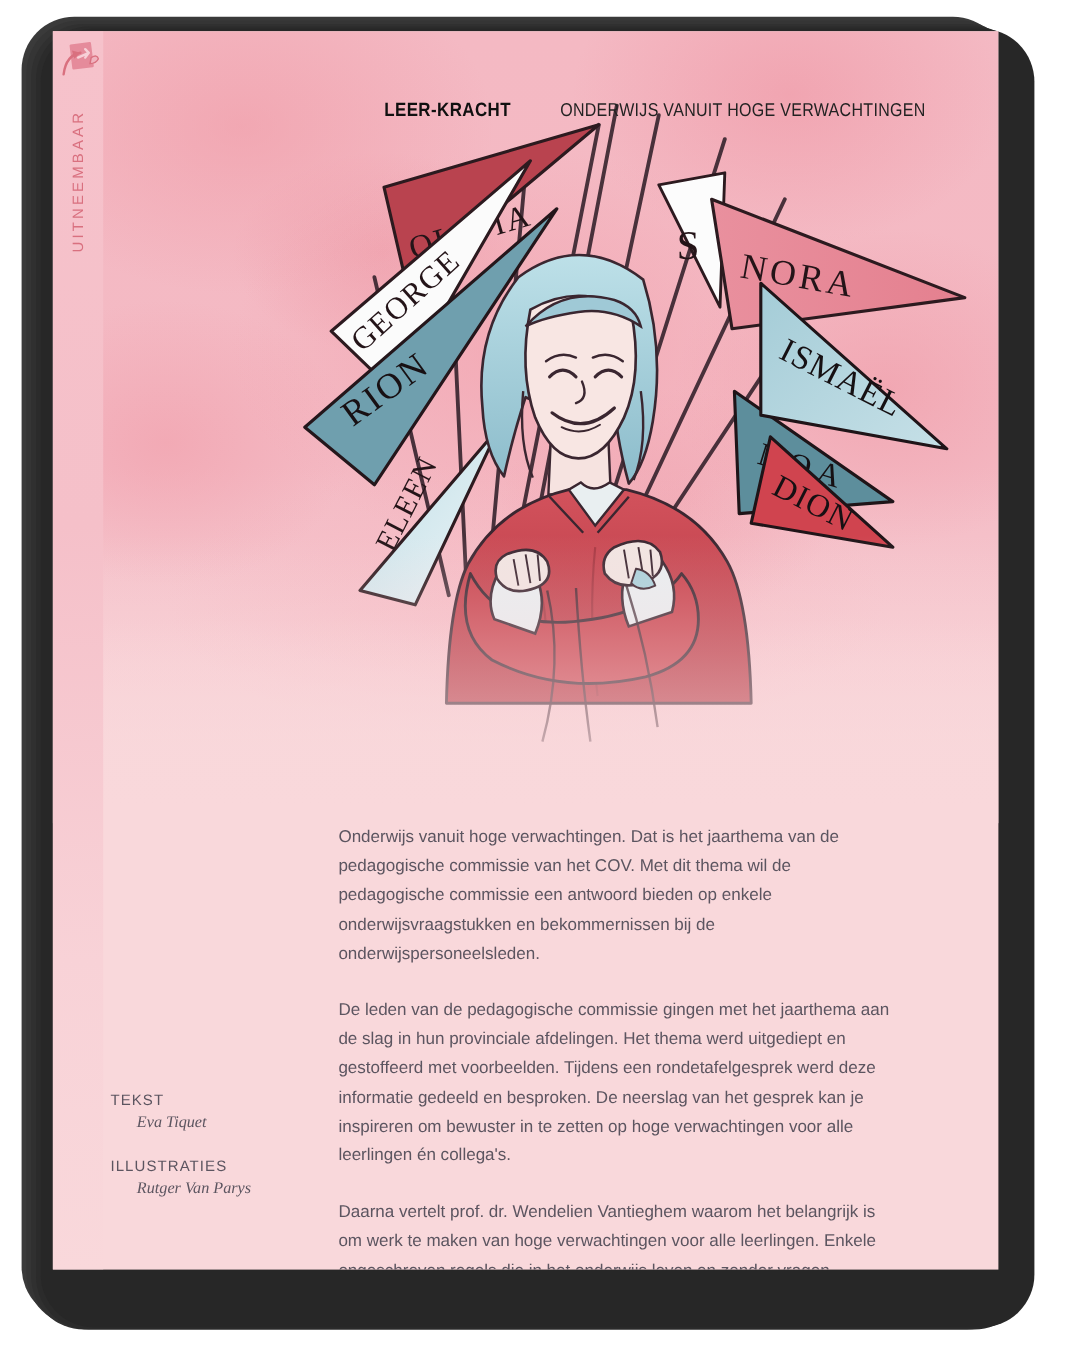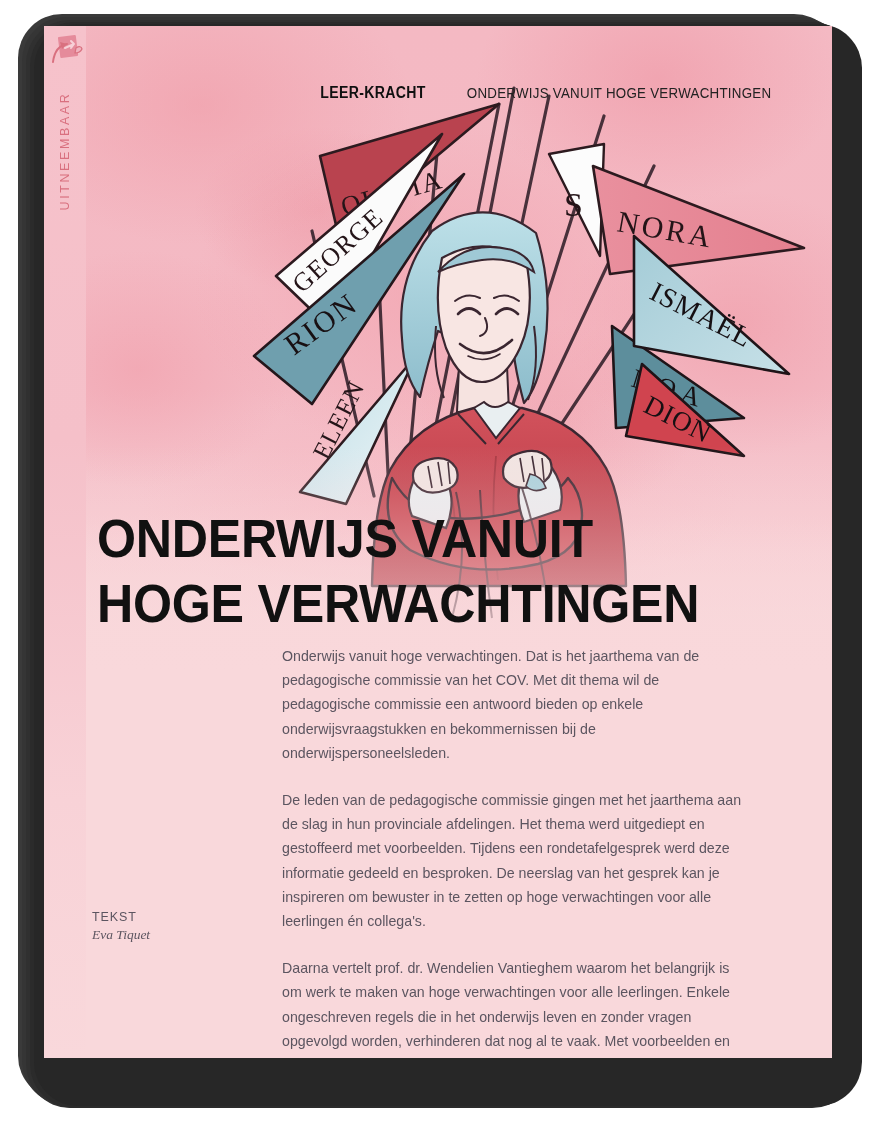--- a/index.html
+++ b/index.html
@@ -123,21 +123,21 @@
     font-weight: 700;
     font-size: 54px;
     line-height: 65px;
     letter-spacing: -0.3px;
   }
   #headline div { transform: scaleX(.93); transform-origin: left center; white-space: nowrap; }
 
   
   #body-copy {
     position: absolute;
-    left: 238px; top: 618px;
+    left: 238px; top: 660px;
     width: 466px;
     z-index: 8;
   }
   #body-copy p {
     font-family: "Liberation Sans", sans-serif;
     font-size: 14.2px;
     line-height: 24.2px;
     color: #5c5560;
     margin-bottom: 23px;
   }
@@ -155,20 +155,21 @@
     font-size: 12.5px;
     letter-spacing: .9px;
     color: #5c5560;
     margin-bottom: 3px;
   }
   #credits .c-name {
     font-family: "Liberation Serif", serif;
     font-style: italic;
     font-size: 13.5px;
     color: #5c5560;
+    margin-left: 22px;
   }
   #credits .c-group { margin-bottom: 22px; }
   #credits .c-group:last-child { margin-bottom: 0; }
 </style>
 </head>
 <body>
 
 <div id="stage">
 
   <div class="bezel bezel-0"></div>
@@ -343,33 +344,33 @@
         <path d="M27,16 q5,-3 6,1 q-2,4 -7,4 Z" fill="#f0b3bf" stroke="#d9707f" stroke-width="1.2"></path>
       </svg>
       <div id="tab-label">UITNEEMBAAR</div>
     </div>
 
     <div id="runhead">
       <span class="kicker">LEER-KRACHT</span>
       <span class="sub">ONDERWIJS VANUIT HOGE VERWACHTINGEN</span>
     </div>
 
-    <div id="headline">
-      <div>ONDERWIJS VANUIT</div>
-      <div>HOGE VERWACHTINGEN</div>
-    </div>
 
     <div id="body-copy">
       <p>Onderwijs vanuit hoge verwachtingen. Dat is het jaarthema van de pedagogische commissie van het COV. Met dit thema wil de pedagogische commissie een antwoord bieden op enkele onderwijsvraagstukken en bekommernissen bij de onderwijspersoneelsleden.</p>
       <p>De leden van de pedagogische commissie gingen met het jaarthema aan de slag in hun provinciale afdelingen. Het thema werd uitgediept en gestoffeerd met voorbeelden. Tijdens een rondetafelgesprek werd deze informatie gedeeld en besproken. De neerslag van het gesprek kan je inspireren om bewuster in te zetten op hoge verwachtingen voor alle leerlingen én collega's.</p>
       <p>Daarna vertelt prof. dr. Wendelien Vantieghem waarom het belangrijk is om werk te maken van hoge verwachtingen voor alle leerlingen. Enkele ongeschreven regels die in het onderwijs leven en zonder vragen opgevolgd worden, verhinderen dat nog al te vaak. Met voorbeelden en tips illustreert ze hoe je bewuster kan lesgeven.</p>
 
     </div>
 
     <div id="credits">
       <div class="c-group">
         <div class="c-label">TEKST</div>
         <div class="c-name">Eva Tiquet</div>
       </div>
+      <div class="c-group">
+        <div class="c-label">ILLUSTRATIES</div>
+        <div class="c-name">Rutger Van Parys</div>
+      </div>
     </div>
 
   </div>
 </div>
 
 </body></html>

